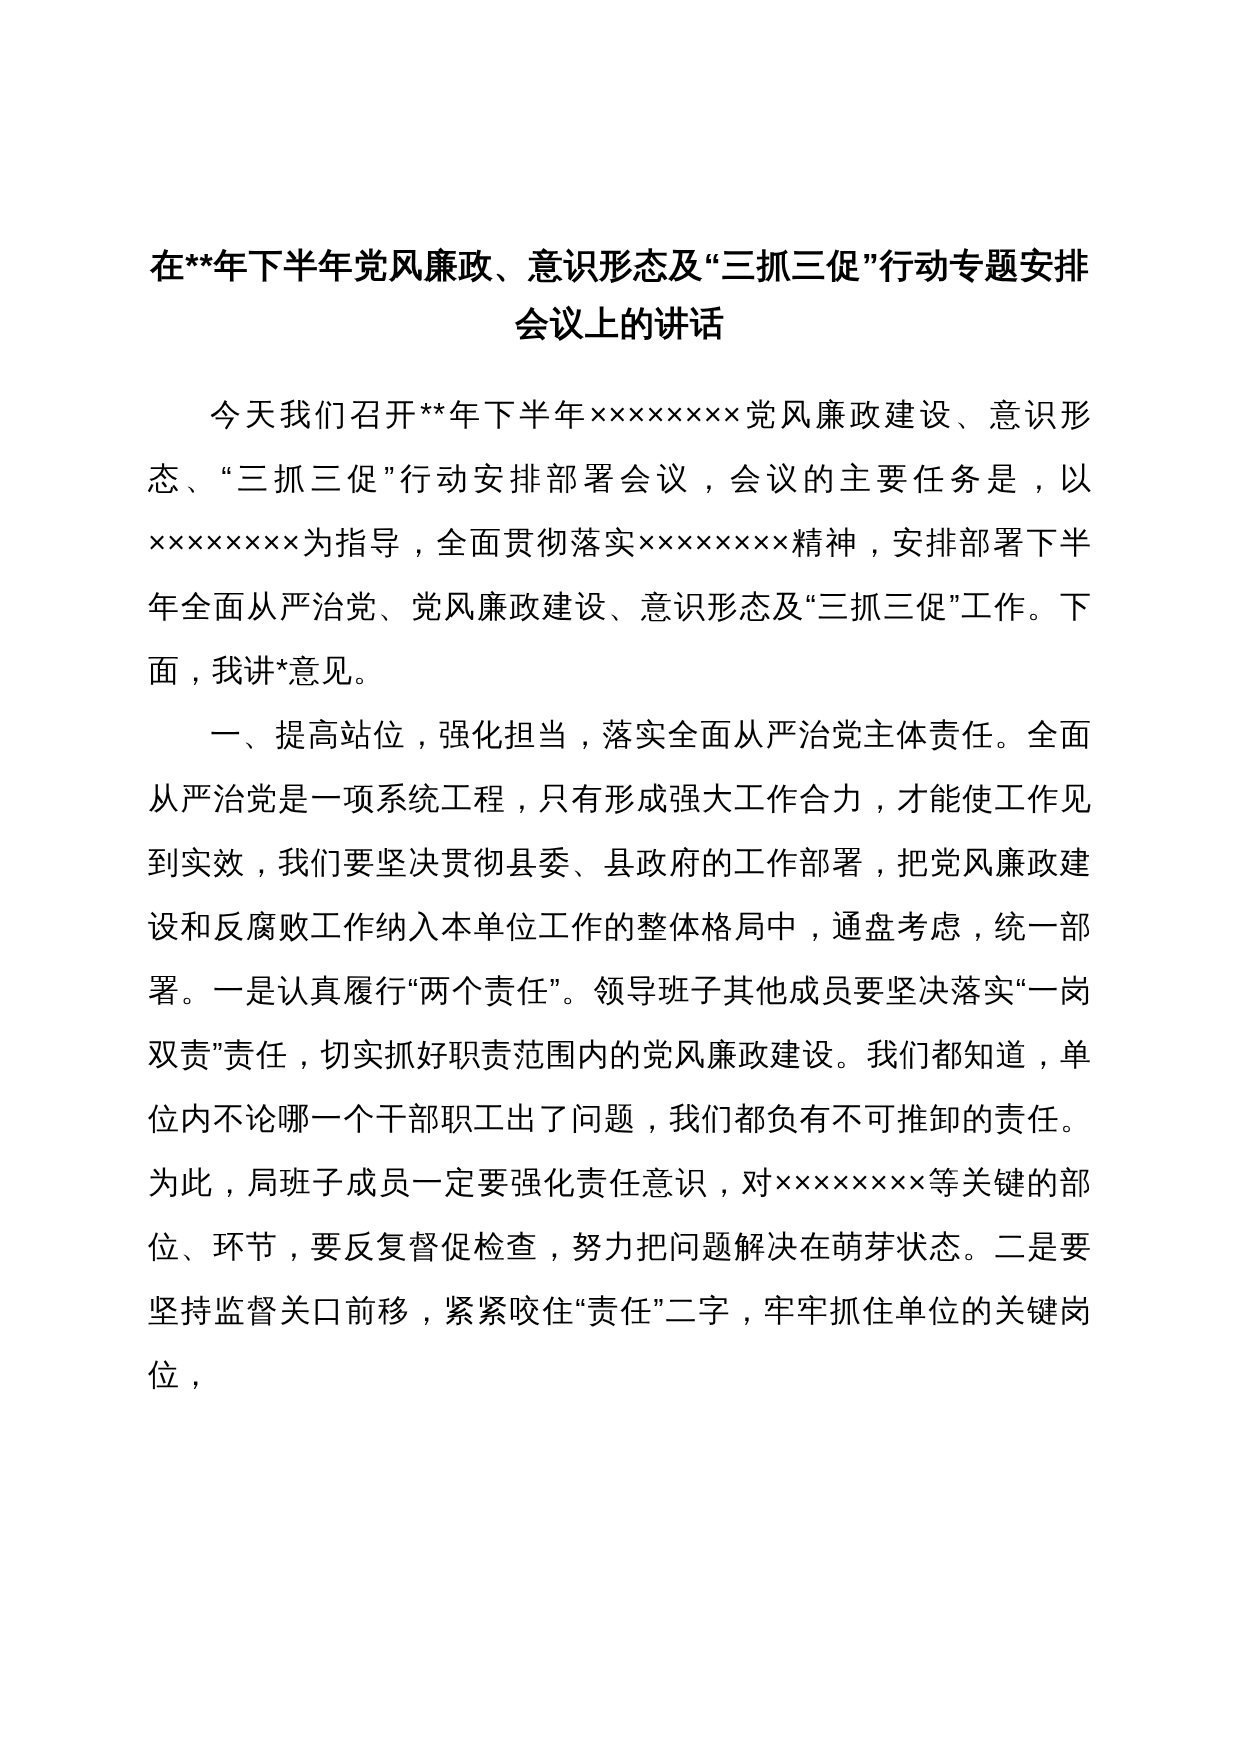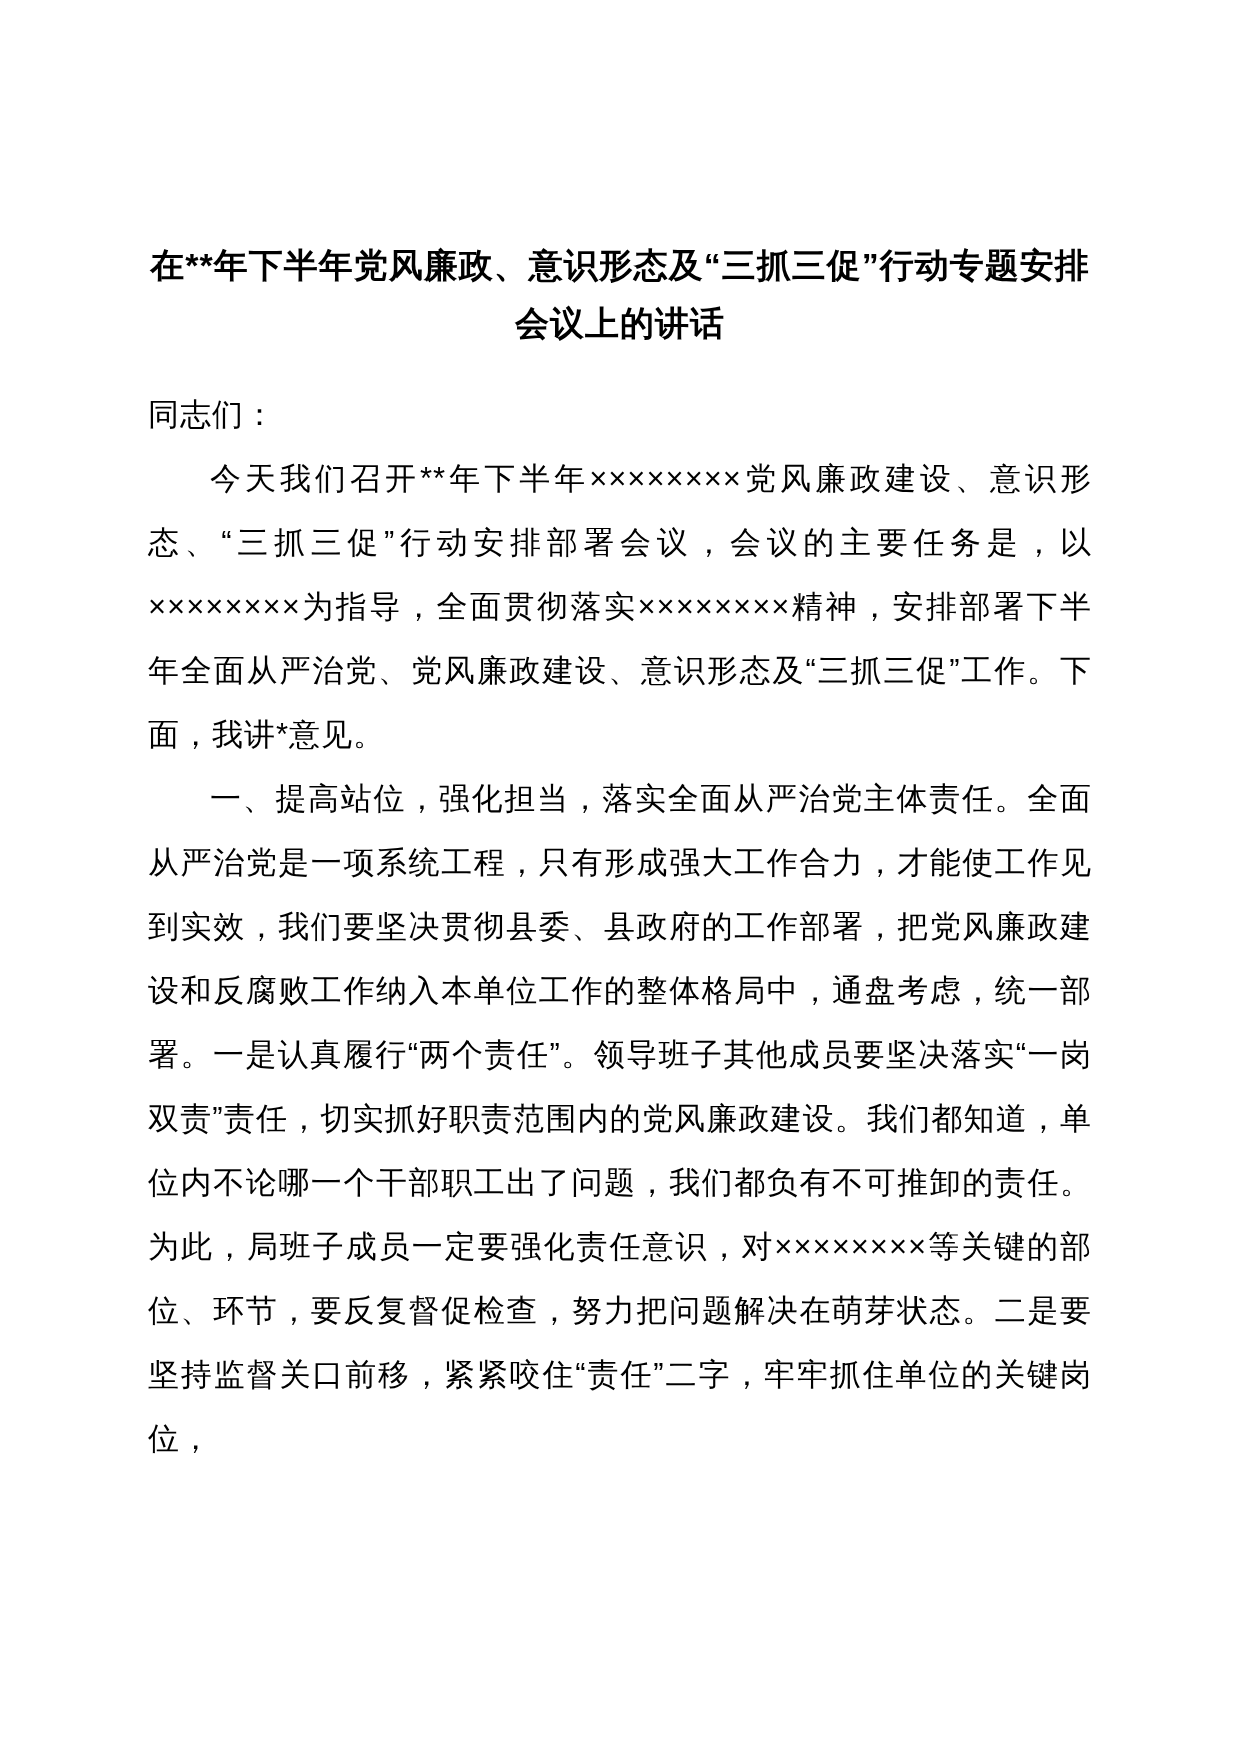--- a/index.html
+++ b/index.html
@@ -37,17 +37,16 @@
   }
   .para.indent { text-indent:2em; }
   .run.bold { font-weight:400; }
 </style>
 </head>
 <body>
 
 <div class="page">
   <h1 class="title">在**年下半年党风廉政、意识形态及“三抓三促”行动专题安排会议上的讲话</h1>
   <div id="body-content">
-      <p class="para"><span class="run">同志们：</span></p>
       <p class="para indent"><span class="run">今天我们召开**年下半年××××××××党风廉政建设、意识形态、“三抓三促”行动安排部署会议，会议的主要任务是，以××××××××为指导，全面贯彻落实××××××××精神，安排部署下半年全面从严治党、党风廉政建设、意识形态及“三抓三促”工作。下面，我讲*意见。</span></p>
       <p class="para indent"><span class="run bold">一、提高站位，强化担当，落实全面从严治党主体责任。</span><span class="run">全面从严治党是一项系统工程，只有形成强大工作合力，才能使工作见到实效，我们要坚决贯彻县委、县政府的工作部署，把党风廉政建设和反腐败工作纳入本单位工作的整体格局中，通盘考虑，统一部署。</span><span class="run bold">一是认真履行“两个责任”。</span><span class="run">领导班子其他成员要坚决落实“一岗双责”责任，切实抓好职责范围内的党风廉政建设。我们都知道，单位内不论哪一个干部职工出了问题，我们都负有不可推卸的责任。为此，局班子成员一定要强化责任意识，对××××××××等关键的部位、环节，要反复督促检查，努力把问题解决在萌芽状态。</span><span class="run bold">二是</span><span class="run">要坚持监督关口前移，紧紧咬住“责任”二字，牢牢抓住单位的关键岗位，</span></p>
     </div>
 </div>
 
 </body></html>

